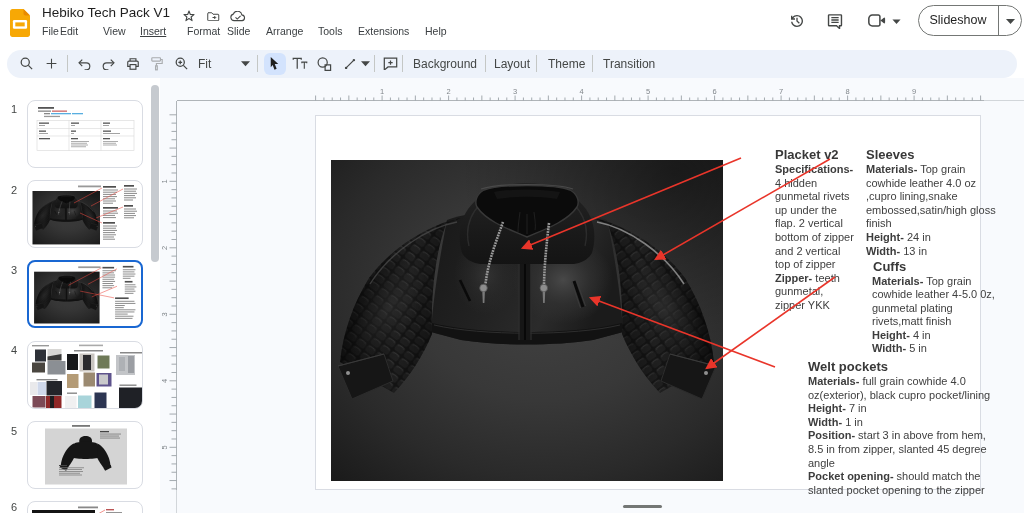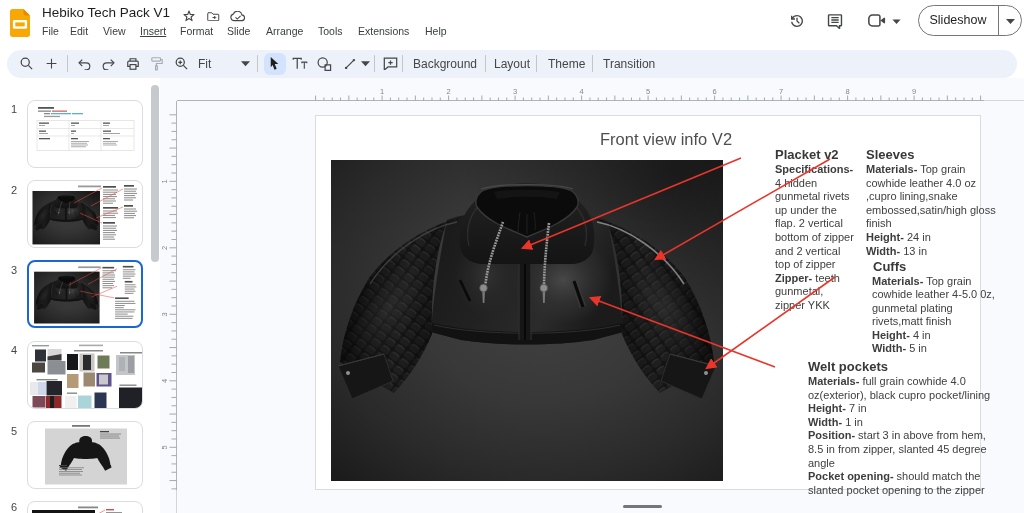--- a/index.html
+++ b/index.html
@@ -155,24 +155,24 @@
   <path d="M1.5 1.5 h7 l2.5 3 h10 a1.5 1.5 0 0 1 1.5 1.5 v10 a1.5 1.5 0 0 1 -1.5 1.5 h-19 a1.5 1.5 0 0 1 -1.5 -1.5 v-13 a1.5 1.5 0 0 1 1.5 -1.5 Z" fill="none" stroke="#444746" stroke-width="2"></path>
   <path d="M10 11 h6 M13.5 8 l3 3 -3 3" fill="none" stroke="#444746" stroke-width="2"></path>
 </svg>
 
 <svg class="ic" style="left:230px;top:11px;" width="16" height="11" viewBox="0 0 28 20">
   <path d="M7 17.5 a6 6 0 0 1 -1.5 -11.8 a8 8 0 0 1 15.4 1.3 a5.3 5.3 0 0 1 .6 10.5 Z" fill="none" stroke="#444746" stroke-width="2"></path>
   <path d="M9.5 11.5 l3.2 3.2 6-6" fill="none" stroke="#444746" stroke-width="2"></path>
 </svg>
 
 <span class="menu-item" style="left:42px;">File</span>
-<span class="menu-item" style="left:70px;">Edit</span>
+<span class="menu-item" style="left:60px;">Edit</span>
 <span class="menu-item" style="left:103px;">View</span>
 <span class="menu-item" style="left:140px;text-decoration:underline;">Insert</span>
-<span class="menu-item" style="left:174px;padding-left:6px;">Format</span>
+<span class="menu-item" style="left:181px;padding-left:6px;">Format</span>
 <span class="menu-item" style="left:227px;">Slide</span>
 <span class="menu-item" style="left:266px;">Arrange</span>
 <span class="menu-item" style="left:318px;">Tools</span>
 <span class="menu-item" style="left:358px;">Extensions</span>
 <span class="menu-item" style="left:425px;">Help</span>
 
 <svg class="ic" style="left:789px;top:13px;" width="16" height="16" viewBox="0 0 24 24">
   <path fill="#444746" d="M12 21q-3.45 0-6.012-2.287Q3.425 16.425 3.05 13H5.1q.35 2.6 2.312 4.3Q9.375 19 12 19q2.925 0 4.962-2.037Q19 14.925 19 12t-2.038-4.963Q14.925 5 12 5q-1.725 0-3.225.8T6.25 8H9v2H3V4h2v2.35q1.275-1.6 3.113-2.475Q9.95 3 12 3q1.875 0 3.513.712 1.637.713 2.85 1.925 1.212 1.213 1.925 2.85Q21 10.125 21 12t-.712 3.512q-.713 1.638-1.925 2.85-1.213 1.213-2.85 1.926Q13.875 21 12 21Zm2.8-4.8L11 12.4V7h2v4.6l3.2 3.2Z"></path>
 </svg>
 <svg class="ic" style="left:827px;top:13px;" width="16" height="16" viewBox="0 0 24 24">
@@ -430,21 +430,20 @@
     <text x="7" y="95.3" transform="rotate(-90 7 95.3)">1</text>
     <text x="7" y="161.8" transform="rotate(-90 7 161.8)">2</text>
     <text x="7" y="228.3" transform="rotate(-90 7 228.3)">3</text>
     <text x="7" y="294.8" transform="rotate(-90 7 294.8)">4</text>
     <text x="7" y="361.3" transform="rotate(-90 7 361.3)">5</text>
   </g>
 </svg>
 
 <div class="abs" style="left:315px;top:115px;width:666px;height:375px;background:#fff;border:1px solid #d9dce3;"></div>
 
-<div class="abs" style="left:600px;top:130px;font-size:16.5px;color:#4e4e4e;">Front view info V2</div>
 
 <svg class="abs" style="left:331px;top:160px;" width="392" height="321" viewBox="0 0 392 321">
   <use href="#jscene"></use>
 </svg>
 
 <div class="abs tx" style="left:743px;top:147px;width:100px;">
   <span class="h">Placket v2</span><br>
   <b>Specifications-</b><br>4 hidden<br>gunmetal rivets<br>up under the<br>flap. 2 vertical<br>bottom of zipper<br>and 2 vertical<br>top of zipper<br><b>Zipper-</b> teeth<br>gunmetal,<br>zipper YKK
 </div>
 <div class="abs tx" style="left:834px;top:147px;width:140px;">

